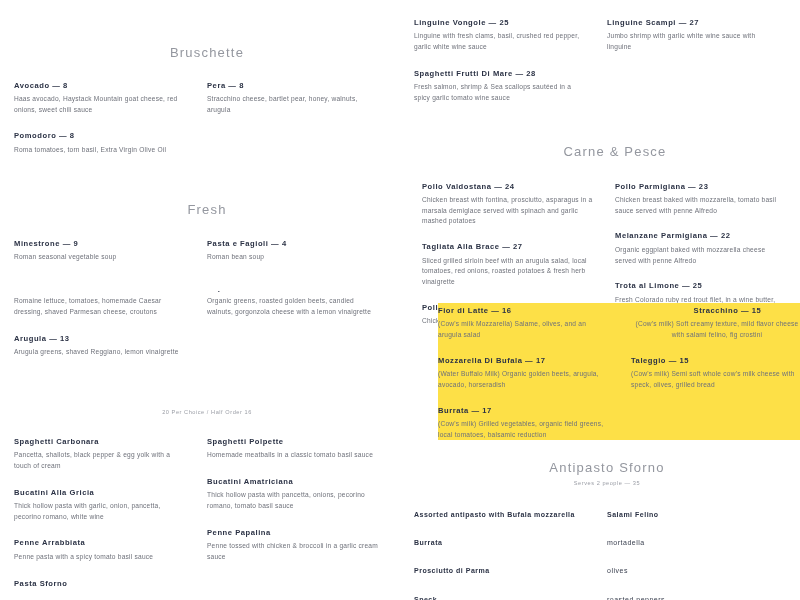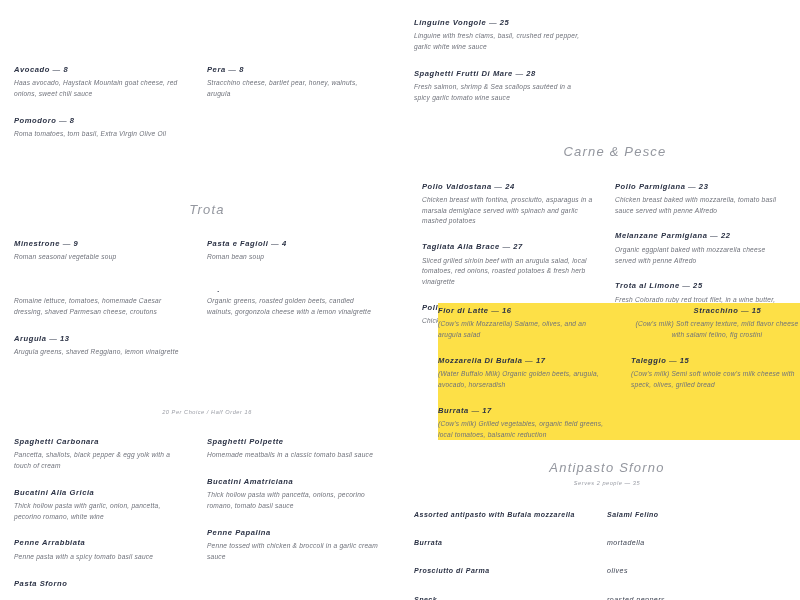--- a/index.html
+++ b/index.html
@@ -21,21 +21,20 @@
     position: absolute;
     inset: 0;
     width: 800px;
     height: 600px;
   }
 
   
   .block {
     position: absolute;
     box-sizing: border-box;
-    font-style: italic;
   }
 
   .section-head {
     text-align: center;
     color: #94979f;
     font-size: 13px;
     letter-spacing: 1.2px;
     font-weight: 400;
     line-height: 1.2;
     white-space: nowrap;
@@ -99,20 +98,21 @@
     position: absolute;
     background: #ffffff;
   }
 </style>
 </head>
 <body>
 
 <div class="page">
 
   <div class="block" style="left:14px; top:45px; width:386px;">
+    <div class="section-head">Bruschette</div>
     <div class="cols" style="margin-top:20px;">
       <div class="col">
         <div class="item">
           <div class="item-title">Avocado — 8</div>
           <div class="item-desc">Haas avocado, Haystack Mountain goat cheese, red onions, sweet chili sauce</div>
         </div>
         <div class="item" style="margin-top:16px;">
           <div class="item-title">Pomodoro — 8</div>
           <div class="item-desc">Roma tomatoes, torn basil, Extra Virgin Olive Oil</div>
         </div>
@@ -120,21 +120,21 @@
       <div class="col">
         <div class="item">
           <div class="item-title">Pera — 8</div>
           <div class="item-desc">Stracchino cheese, bartlet pear, honey, walnuts, arugula</div>
         </div>
       </div>
     </div>
   </div>
 
   <div class="block" style="left:14px; top:202px; width:386px;">
-    <div class="section-head">Trota</div>
+    <div class="section-head">Fresh</div>
     <div class="cols" style="margin-top:21px;">
       <div class="col">
         <div class="item">
           <div class="item-title">Minestrone — 9</div>
           <div class="item-desc">Roman seasonal vegetable soup</div>
         </div>
       </div>
       <div class="col">
         <div class="item">
           <div class="item-title">Pasta e Fagioli — 4</div>
@@ -208,20 +208,26 @@
   <div class="block" style="left:414px; top:18px; width:386px;">
     <div class="cols">
       <div class="col">
         <div class="item" style="margin-bottom:16px;">
           <div class="item-title">Linguine Vongole — 25</div>
           <div class="item-desc">Linguine with fresh clams, basil, crushed red pepper, garlic white wine sauce</div>
         </div>
         <div class="item">
           <div class="item-title">Spaghetti Frutti Di Mare — 28</div>
           <div class="item-desc">Fresh salmon, shrimp &amp; Sea scallops sautéed in a spicy garlic tomato wine sauce</div>
+        </div>
+      </div>
+      <div class="col">
+        <div class="item">
+          <div class="item-title">Linguine Scampi — 27</div>
+          <div class="item-desc">Jumbo shrimp with garlic white wine sauce with linguine</div>
         </div>
       </div>
     </div>
   </div>
 
   <div class="block" style="left:422px; top:144px; width:386px;">
     <div class="section-head">Carne &amp; Pesce</div>
     <div class="cols" style="margin-top:22px;">
       <div class="col">
         <div class="item" style="margin-bottom:15px;">

